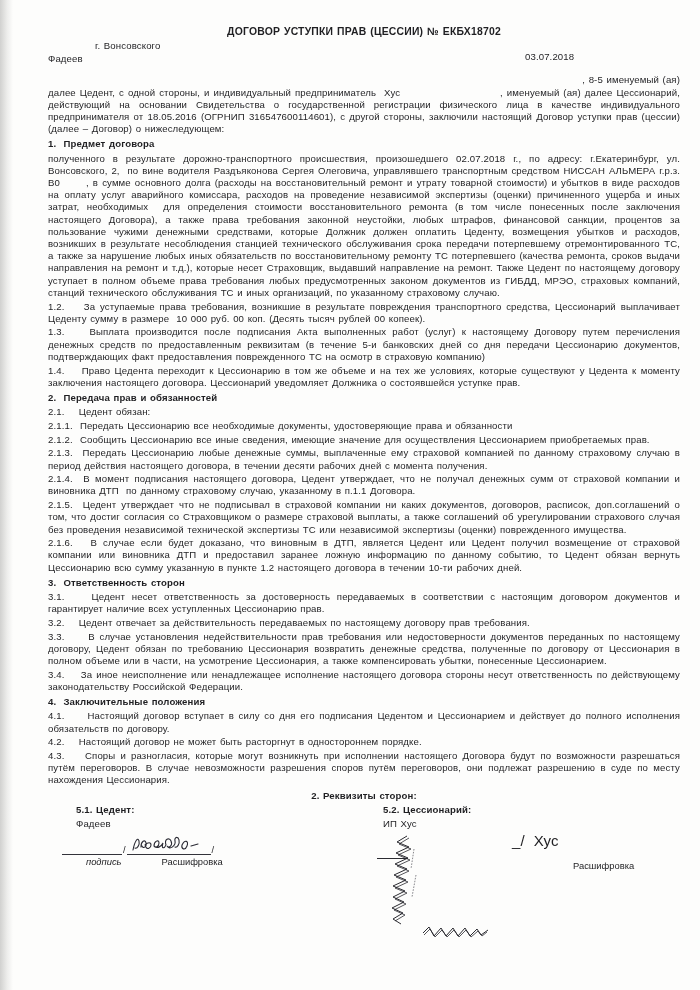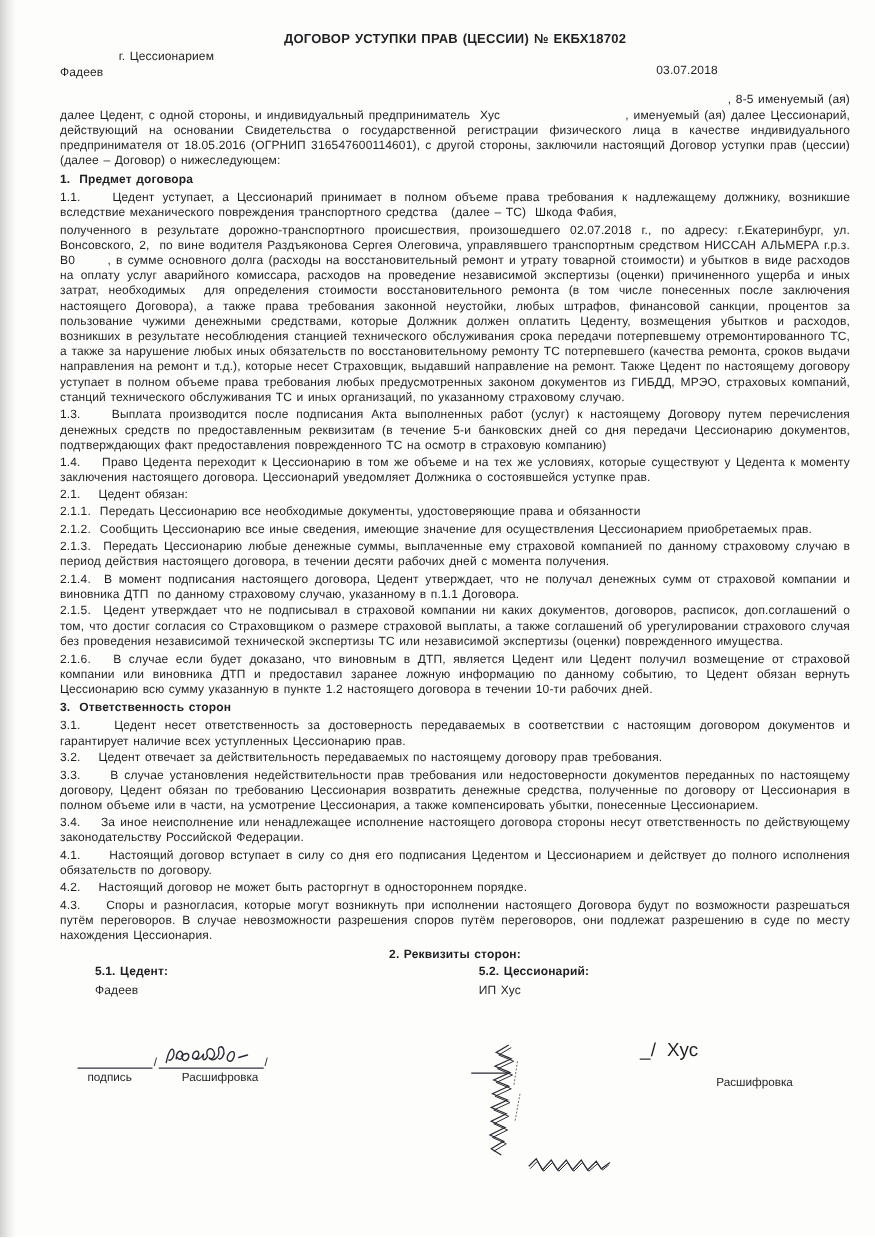--- a/index.html
+++ b/index.html
@@ -35,68 +35,70 @@
   .b { font-weight:700; }
   
   .sig-area { position:absolute; left:0; top:0; width:700px; height:990px; pointer-events:none; }
   .sig-left { position:absolute; left:62px; top:830px; width:170px; font-size:9.4px; }
   .sig-row { display:flex; align-items:flex-end; }
   .sig-line1 { width:60px; border-bottom:1px solid #33333a; height:18px; }
   .sig-slash { padding:0 1px; line-height:11px; }
   .sig-line2 { width:84px; border-bottom:1px solid #33333a; height:24px; position:relative; }
   .sig-line2 svg { position:absolute; left:0; bottom:-2px; }
   .sig-labels { display:flex; margin-top:1px; }
-  .lab-sign { margin-left:8px; }
+  .lab-sign { margin-left:24px;font-style:italic; }
   .lab-decode { margin-left:40px; }
   .midline { position:absolute; left:377px; top:858px; width:31px; border-top:1.6px solid #2b2b31; }
   .chain-v { position:absolute; left:386px; top:835px; }
   .chain-h { position:absolute; left:421px; top:924px; }
   .sig-right-name { position:absolute; left:512px; top:816px; font-size:15px; letter-spacing:.2px;margin-top:16px; }
   .sig-right-decode { position:absolute; left:573px; top:860px; font-size:9.4px; }
 </style>
 </head>
 <body>
 
 <div class="page">
   <div class="scan-edge"></div>
 
   <div class="content">
     <div class="doc-title">ДОГОВОР УСТУПКИ ПРАВ (ЦЕССИИ) № ЕКБХ18702</div>
 
     <div class="citydate">
-      <span class="city">г. Цессионарием</span>
+      <span class="city">г. Вонсовского</span>
       <span class="date">03.07.2018</span>
     </div>
 
     <div>Фадеев</div>
 
     <div class="naming-line">, 8-5 именуемый (ая)</div>
 
     <div class="p"><span>далее Цедент, с одной стороны, и индивидуальный предприниматель&nbsp;&nbsp;Хус</span><span class="gap g100"></span><span>, именуемый (ая) далее Цессионарий, действующий на основании Свидетельства о государственной регистрации физического лица в качестве индивидуального предпринимателя от 18.05.2016 (ОГРНИП 316547600114601), с другой стороны, заключили настоящий Договор уступки прав (цессии) (далее – Договор) о нижеследующем:</span></div>
 
     <div class="hd">1.&nbsp; Предмет договора</div>
-    <div class="p">1.1.&nbsp;&nbsp;&nbsp;&nbsp;Цедент уступает, а Цессионарий принимает в полном объеме права требования к надлежащему должнику, возникшие вследствие механического повреждения транспортного средства&nbsp;&nbsp;&nbsp;(далее – ТС)&nbsp;&nbsp;Шкода Фабия,</div>
     <div class="p"><span>полученного в результате дорожно-транспортного происшествия, произошедшего 02.07.2018 г., по адресу: г.Екатеринбург, ул. Вонсовского, 2,&nbsp;&nbsp;по вине водителя Раздъяконова Сергея Олеговича, управлявшего транспортным средством НИССАН АЛЬМЕРА г.р.з. В0</span><span class="gap g26"></span><span>, в сумме основного долга (расходы на восстановительный ремонт и утрату товарной стоимости) и убытков в виде расходов на оплату услуг аварийного комиссара, расходов на проведение независимой экспертизы (оценки) причиненного ущерба и иных затрат, необходимых&nbsp;&nbsp;для определения стоимости восстановительного ремонта (в том числе понесенных после заключения настоящего Договора), а также права требования законной неустойки, любых штрафов, финансовой санкции, процентов за пользование чужими денежными средствами, которые Должник должен оплатить Цеденту, возмещения убытков и расходов, возникших в результате несоблюдения станцией технического обслуживания срока передачи потерпевшему отремонтированного ТС, а также за нарушение любых иных обязательств по восстановительному ремонту ТС потерпевшего (качества ремонта, сроков выдачи направления на ремонт и т.д.), которые несет Страховщик, выдавший направление на ремонт. Также Цедент по настоящему договору уступает в полном объеме права требования любых предусмотренных законом документов из ГИБДД, МРЭО, страховых компаний, станций технического обслуживания ТС и иных организаций, по указанному страховому случаю.</span></div>
+    <div class="p">1.2.&nbsp;&nbsp;&nbsp;&nbsp;За уступаемые права требования, возникшие в результате повреждения транспортного средства, Цессионарий выплачивает Цеденту сумму в размере&nbsp;&nbsp;10 000 руб. 00 коп. (Десять тысяч рублей 00 копеек).</div>
     <div class="p">1.3.&nbsp;&nbsp;&nbsp;&nbsp;Выплата производится после подписания Акта выполненных работ (услуг) к настоящему Договору путем перечисления денежных средств по предоставленным реквизитам (в течение 5-и банковских дней со дня передачи Цессионарию документов, подтверждающих факт предоставления поврежденного ТС на осмотр в страховую компанию)</div>
     <div class="p">1.4.&nbsp;&nbsp;&nbsp;&nbsp;Право Цедента переходит к Цессионарию в том же объеме и на тех же условиях, которые существуют у Цедента к моменту заключения настоящего договора. Цессионарий уведомляет Должника о состоявшейся уступке прав.</div>
 
+    <div class="hd">2.&nbsp; Передача прав и обязанностей</div>
     <div class="p">2.1.&nbsp;&nbsp;&nbsp;&nbsp;Цедент обязан:</div>
     <div class="p">2.1.1.&nbsp;&nbsp;Передать Цессионарию все необходимые документы, удостоверяющие права и обязанности</div>
     <div class="p">2.1.2.&nbsp;&nbsp;Сообщить Цессионарию все иные сведения, имеющие значение для осуществления Цессионарием приобретаемых прав.</div>
     <div class="p">2.1.3.&nbsp;&nbsp;Передать Цессионарию любые денежные суммы, выплаченные ему страховой компанией по данному страховому случаю в период действия настоящего договора, в течении десяти рабочих дней с момента получения.</div>
     <div class="p">2.1.4.&nbsp;&nbsp;В момент подписания настоящего договора, Цедент утверждает, что не получал денежных сумм от страховой компании и виновника ДТП&nbsp;&nbsp;по данному страховому случаю, указанному в п.1.1 Договора.</div>
     <div class="p">2.1.5.&nbsp;&nbsp;Цедент утверждает что не подписывал в страховой компании ни каких документов, договоров, расписок, доп.соглашений о том, что достиг согласия со Страховщиком о размере страховой выплаты, а также соглашений об урегулировании страхового случая без проведения независимой технической экспертизы ТС или независимой экспертизы (оценки) поврежденного имущества.</div>
     <div class="p">2.1.6.&nbsp;&nbsp;&nbsp;В случае если будет доказано, что виновным в ДТП, является Цедент или Цедент получил возмещение от страховой компании или виновника ДТП и предоставил заранее ложную информацию по данному событию, то Цедент обязан вернуть Цессионарию всю сумму указанную в пункте 1.2 настоящего договора в течении 10-ти рабочих дней.</div>
 
     <div class="hd">3.&nbsp; Ответственность сторон</div>
     <div class="p">3.1.&nbsp;&nbsp;&nbsp;&nbsp;Цедент несет ответственность за достоверность передаваемых в соответствии с настоящим договором документов и гарантирует наличие всех уступленных Цессионарию прав.</div>
     <div class="p">3.2.&nbsp;&nbsp;&nbsp;&nbsp;Цедент отвечает за действительность передаваемых по настоящему договору прав требования.</div>
     <div class="p">3.3.&nbsp;&nbsp;&nbsp;&nbsp;&nbsp;В случае установления недействительности прав требования или недостоверности документов переданных по настоящему договору, Цедент обязан по требованию Цессионария возвратить денежные средства, полученные по договору от Цессионария в полном объеме или в части, на усмотрение Цессионария, а также компенсировать убытки, понесенные Цессионарием.</div>
     <div class="p">3.4.&nbsp;&nbsp;&nbsp;&nbsp;За иное неисполнение или ненадлежащее исполнение настоящего договора стороны несут ответственность по действующему законодательству Российской Федерации.</div>
 
+    <div class="hd">4.&nbsp; Заключительные положения</div>
     <div class="p">4.1.&nbsp;&nbsp;&nbsp;&nbsp;&nbsp;Настоящий договор вступает в силу со дня его подписания Цедентом и Цессионарием и действует до полного исполнения обязательств по договору.</div>
     <div class="p">4.2.&nbsp;&nbsp;&nbsp;&nbsp;Настоящий договор не может быть расторгнут в одностороннем порядке.</div>
     <div class="p">4.3.&nbsp;&nbsp;&nbsp;&nbsp;Споры и разногласия, которые могут возникнуть при исполнении настоящего Договора будут по возможности разрешаться путём переговоров. В случае невозможности разрешения споров путём переговоров, они подлежат разрешению в суде по месту нахождения Цессионария.</div>
 
     <div class="s5-h">2. Реквизиты сторон:</div>
     <div class="s5-cols">
       <div class="s5-col-l">
         <div class="s5-line b">5.1. Цедент:</div>
         <div class="s5-line">Фадеев</div>
       </div>

